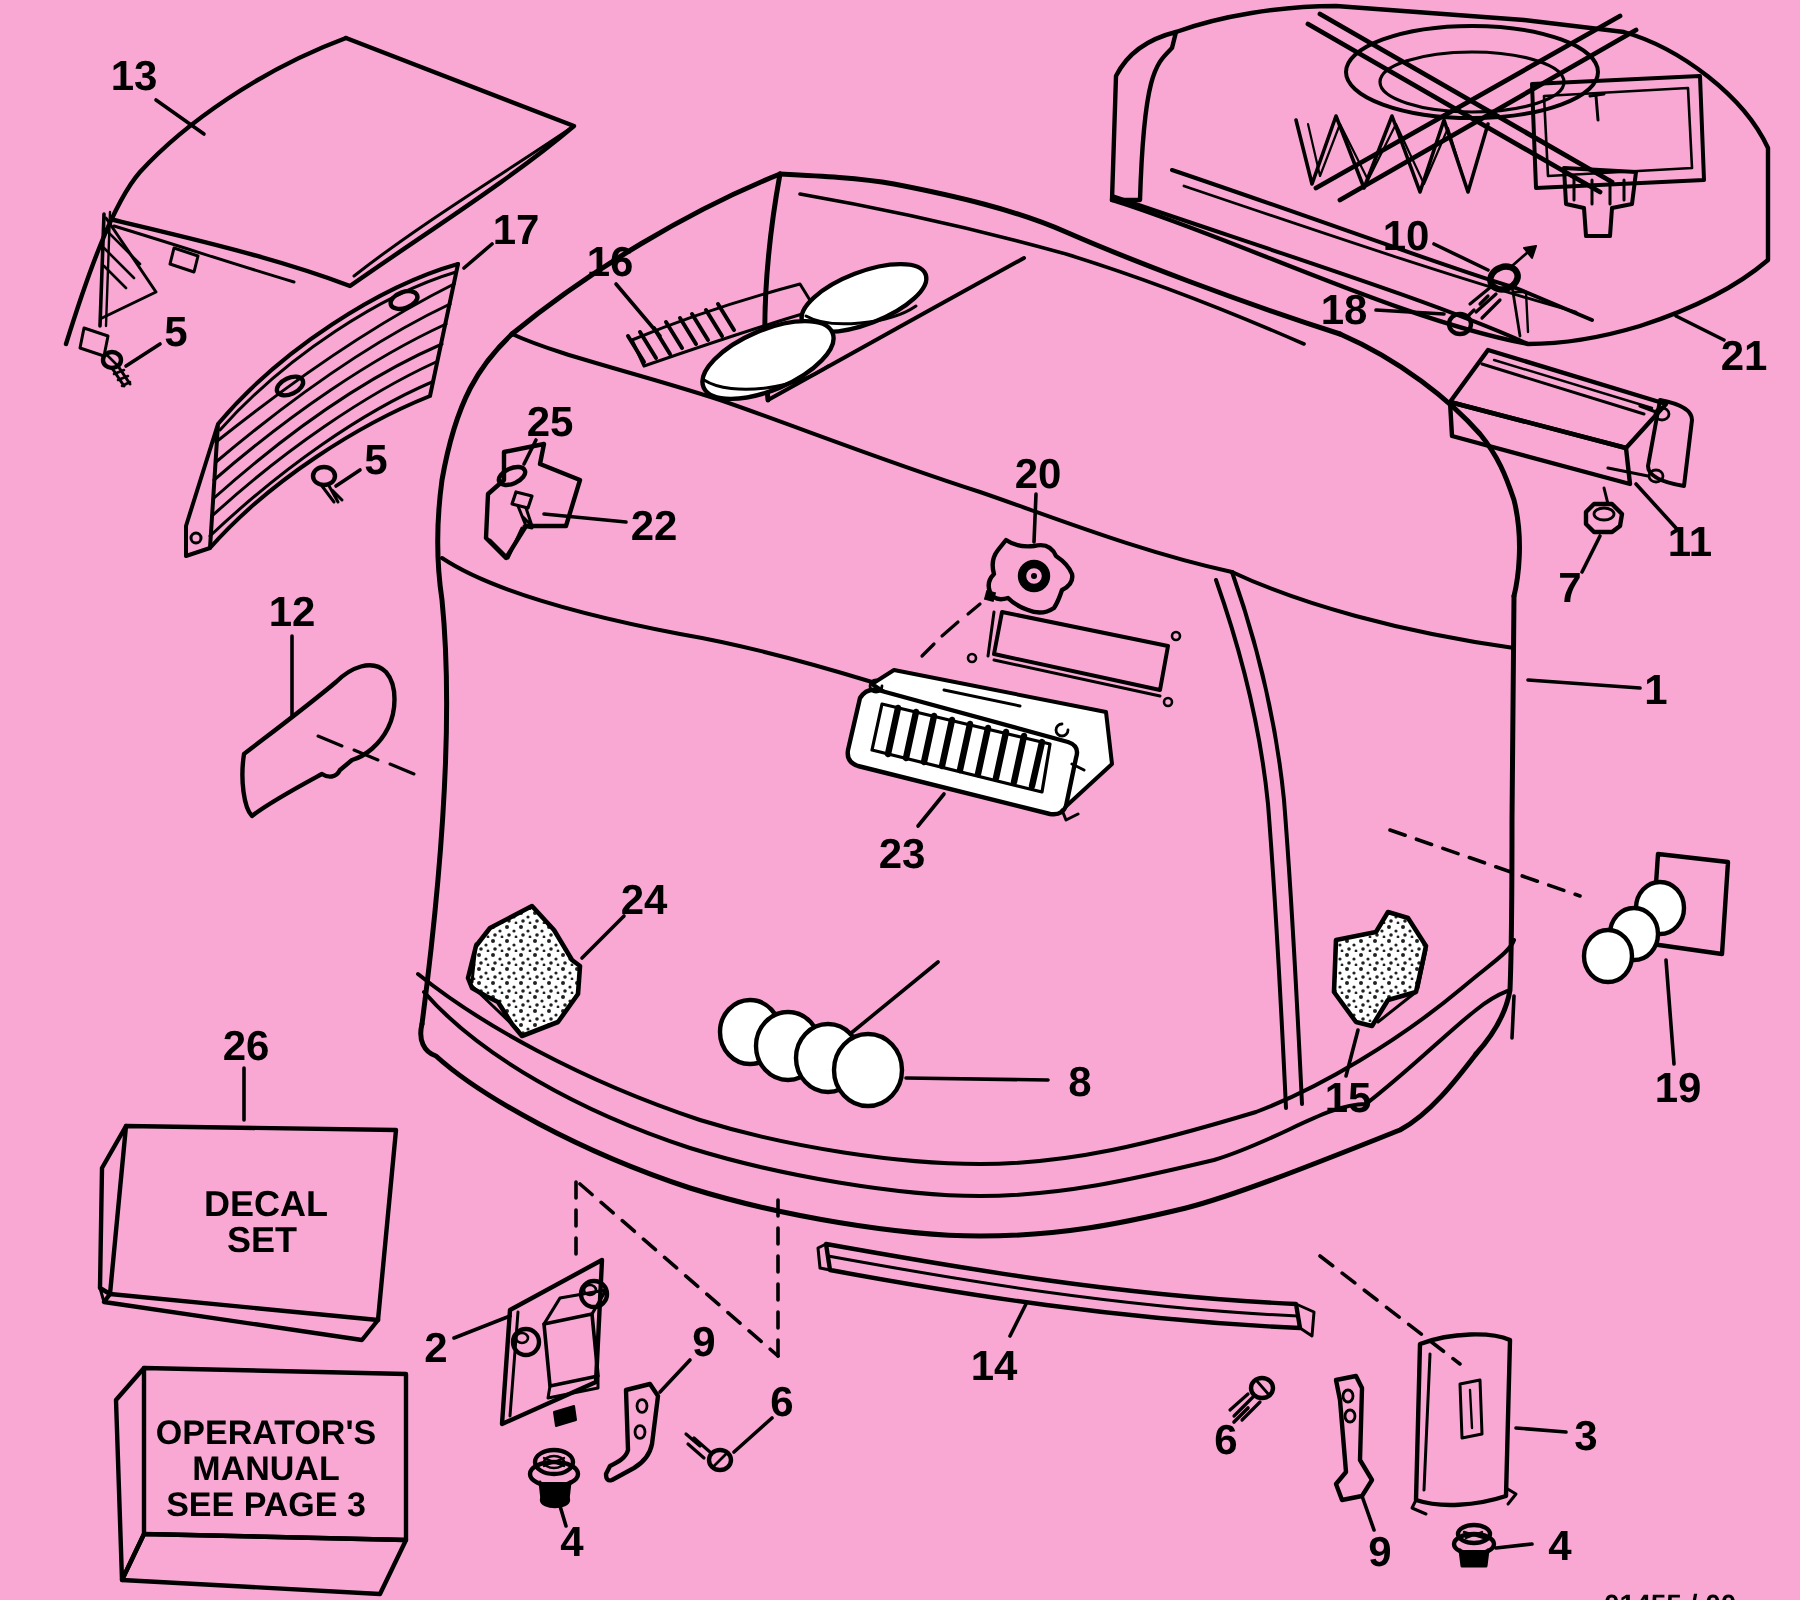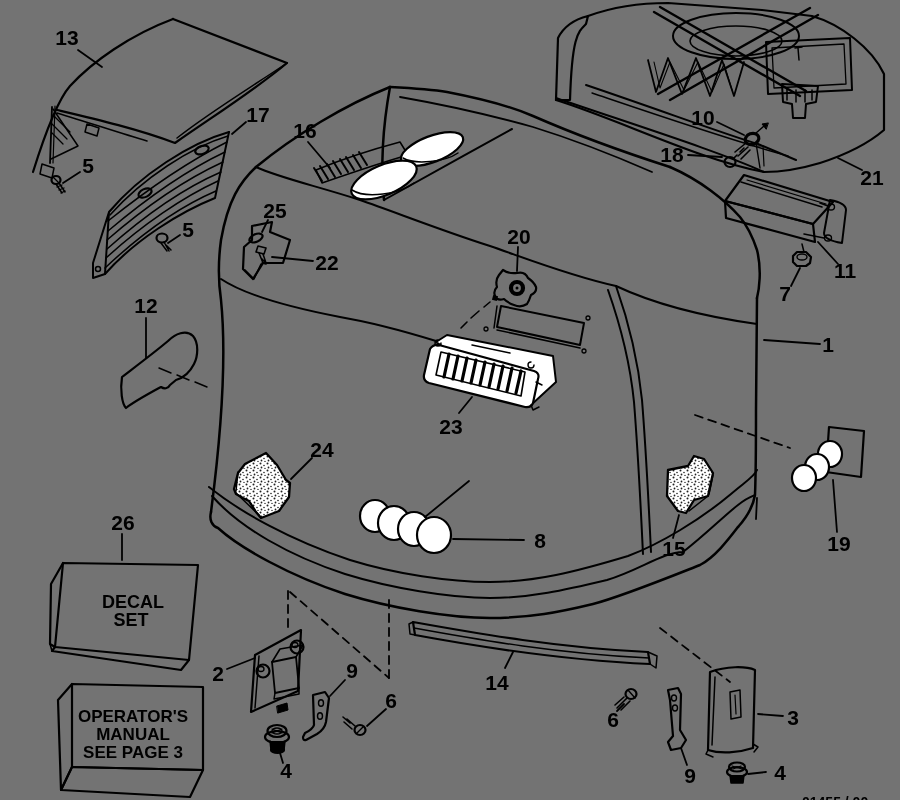--- a/index.html
+++ b/index.html
@@ -1,16 +1,16 @@
 <!DOCTYPE html>
 <html><head>
 <meta charset="utf-8">
 <style>
 html,body{margin:0;padding:0;background:#fff;}
-#page{width:900px;height:800px;position:relative;overflow:hidden;background:#737373;}
+#page{width:900px;height:800px;position:relative;overflow:hidden;background:#f9a8d4;}
 text{font-family:"Liberation Sans",sans-serif;font-weight:bold;fill:#000;}
 .num{font-size:21px;}
 </style>
 </head>
 <body>
 <div id="page">
 <svg width="900" height="800" viewBox="0 0 900 800">
 <defs>
 <pattern id="stip" width="7" height="7" patternUnits="userSpaceOnUse">
 <rect width="7" height="7" fill="#fff"></rect>

